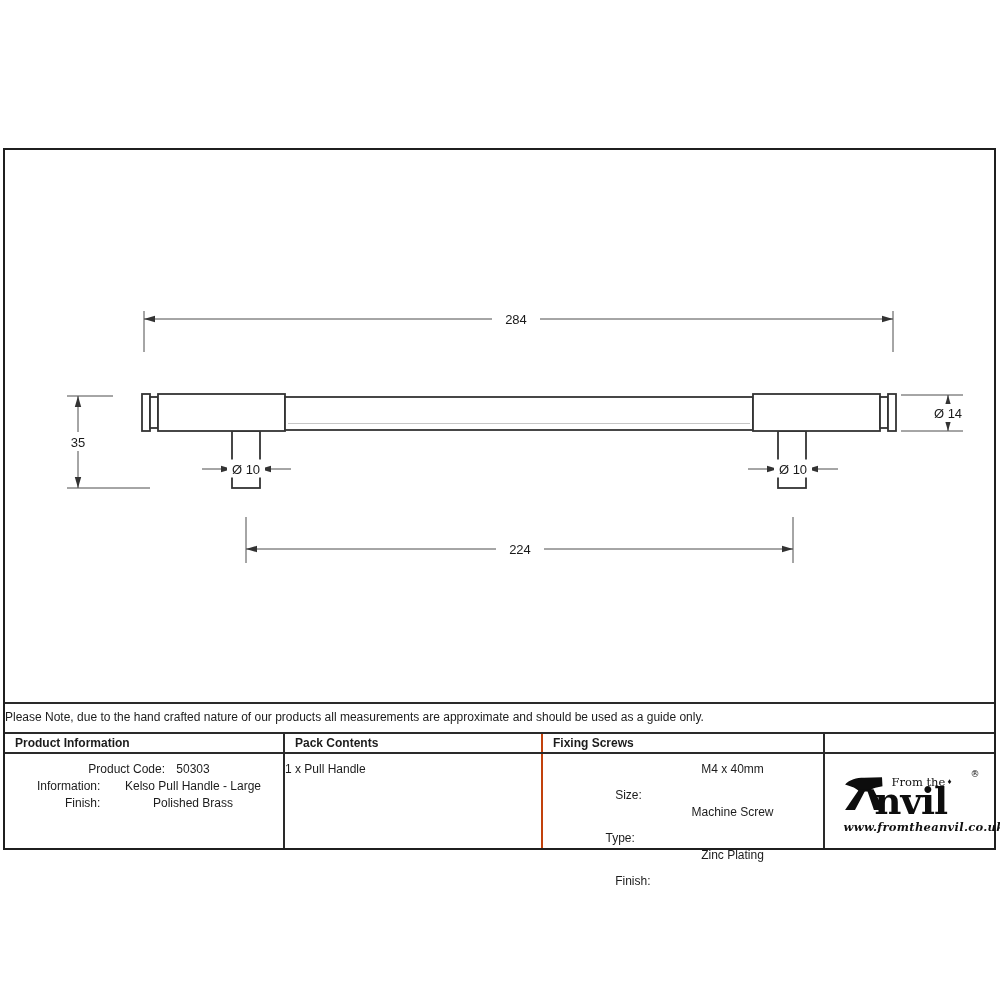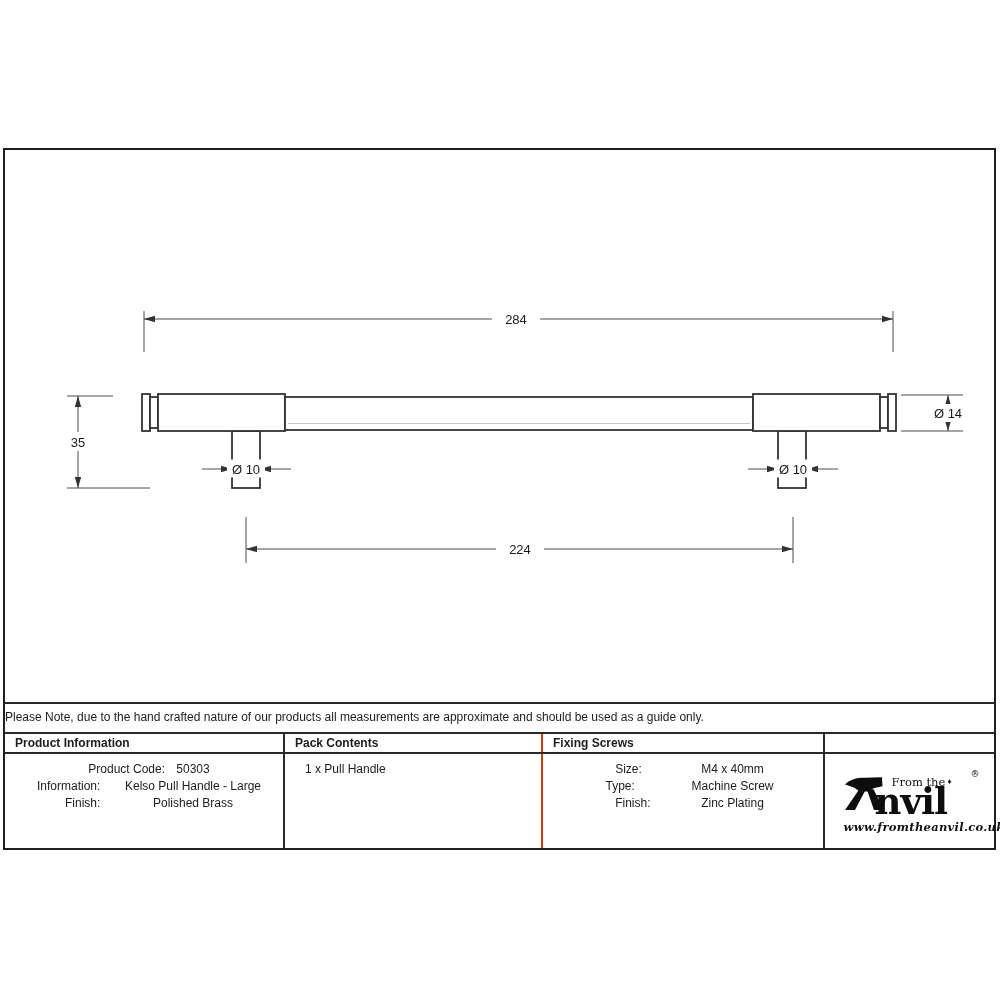--- a/index.html
+++ b/index.html
@@ -28,22 +28,22 @@
   .cell{box-sizing:border-box;height:100%;}
   .c1{width:280px;border-right:2px solid #2a2a2a;}
   .c2{width:258px;border-right:2px solid #c2410c;}
   .c3{width:282px;border-right:2px solid #2a2a2a;}
   .c4{width:169px;}
   .hcell{font-size:12px;line-height:18px;padding-left:10px;}
   .bcell{padding-top:7px;font-size:12px;}
   .kv{display:flex;line-height:17px;padding-left:10px;justify-content:center;}
   .kv .k{width:88px;flex:none;}
   .c3 .kv{padding-left:13px;}
-  .c3 .kv .k{width:86px;}
-  .li{line-height:17px;padding-left:20px;}
+  .c3 .kv .k{width:86px;margin-top:26px;}
+  .li{line-height:17px;padding-left:0;}
   
   .c4{display:flex;align-items:center;justify-content:center;}
   .logo{position:relative;width:132px;height:66px;}
   .anvil-glyph{position:absolute;left:0;top:6px;width:40px;height:36px;}
   .fromthe{position:absolute;left:48px;top:7px;font-family:"DejaVu Serif",serif;font-size:11.5px;color:#111;white-space:nowrap;}
   .diamond{position:absolute;left:104px;top:9px;font-size:8px;color:#111;}
   .reg{position:absolute;right:-4px;top:1px;font-family:"DejaVu Serif",serif;font-size:9px;color:#111;}
   .nvil{position:absolute;left:31px;top:13px;font-family:"DejaVu Serif",serif;font-weight:700;font-size:37px;line-height:40px;color:#0d0d0d;letter-spacing:-1px;}
   .site{position:absolute;left:0;bottom:0;width:100%;text-align:center;font-family:"DejaVu Serif",serif;font-style:italic;font-weight:700;font-size:11.5px;color:#111;letter-spacing:0.3px;white-space:nowrap;}
 </style>

